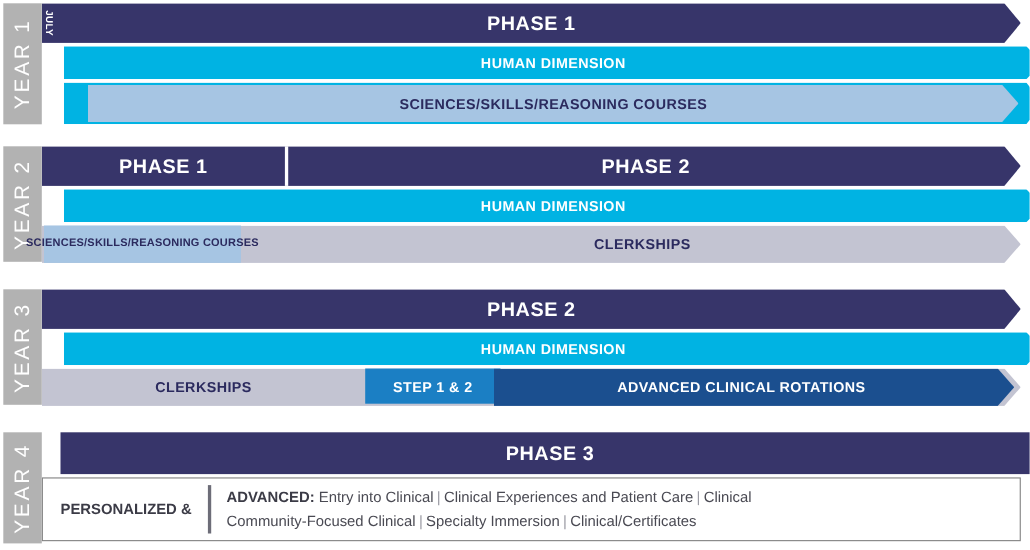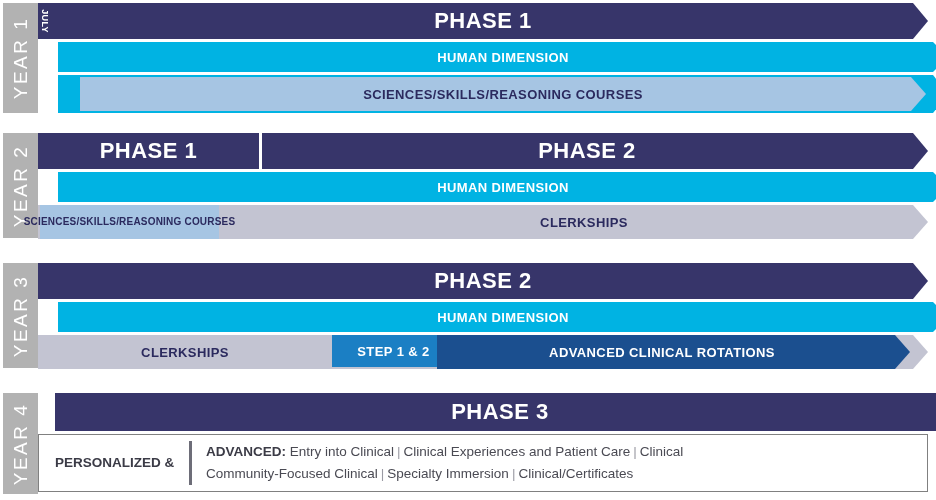--- a/index.html
+++ b/index.html
@@ -74,21 +74,21 @@
   .c-cyan   { background: #00b3e3; margin-left: 20px; }
   .c-ltblue { background: #a6c5e3; }
   .c-gray   { background: #c3c4d2; }
   .c-blue   { background: #1b7fc4; }
   .c-dkblue { background: #1b4f8f; }
 
   .t-white  { color: #ffffff; }
   .t-navy   { color: #2b2a5e; }
 
   .phase-text {
-    font-size: 22px;
+    font-size: 18px;
     font-weight: bold;
     letter-spacing: 0.5px;
   }
   .hd-text {
     font-size: 13px;
     font-weight: bold;
     letter-spacing: 0.4px;
   }
   .seg-text {
     font-size: 13px;
@@ -253,21 +253,21 @@
     <div class="bar arrow" style="left:38px;top:72px;width:890px;height:34px;">
       <div class="bar-fill c-gray" style="width:890px;">
         <span class="bar-label seg-text t-navy" style="position:absolute;left:0;width:294px;top:50%;transform:translateY(-50%);">CLERKSHIPS</span>
       </div>
     </div>
     <div class="bar" style="left:332px;top:72px;width:123px;height:32px;">
       <div class="bar-fill c-blue" style="width:123px;">
         <span class="bar-label seg-text t-white">STEP 1 &amp; 2</span>
       </div>
     </div>
-    <div class="bar arrow" style="left:437px;top:72px;width:473px;height:34px;">
+    <div class="bar arrow" style="left:449px;top:72px;width:473px;height:34px;">
       <div class="bar-fill c-dkblue" style="width:473px;">
         <span class="bar-label seg-text t-white" style="position:absolute;left:0;width:450px;top:50%;transform:translateY(-50%);">ADVANCED CLINICAL ROTATIONS</span>
       </div>
     </div>
   </div>
 
   <div class="year-row" style="top:393px;height:101px;">
     <div class="year-tab" style="height:101px;">
       <div class="year-tab-label">YEAR 4</div>
     </div>

